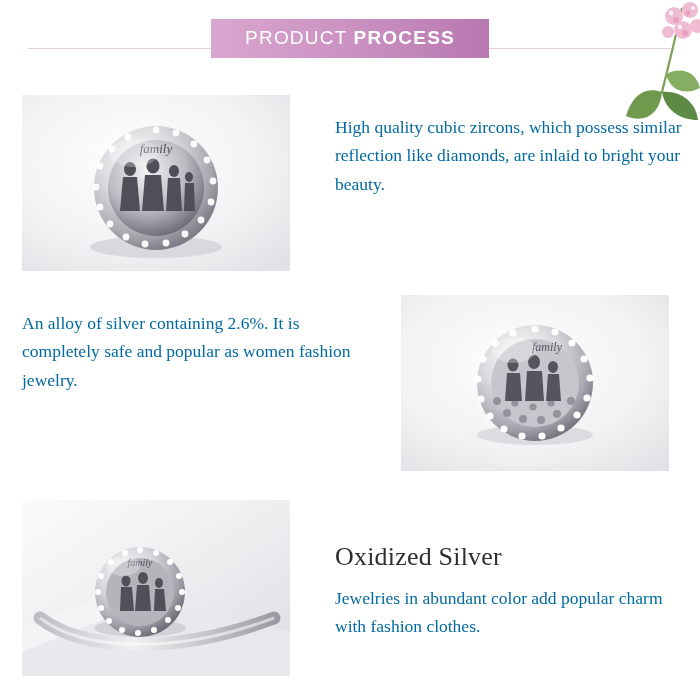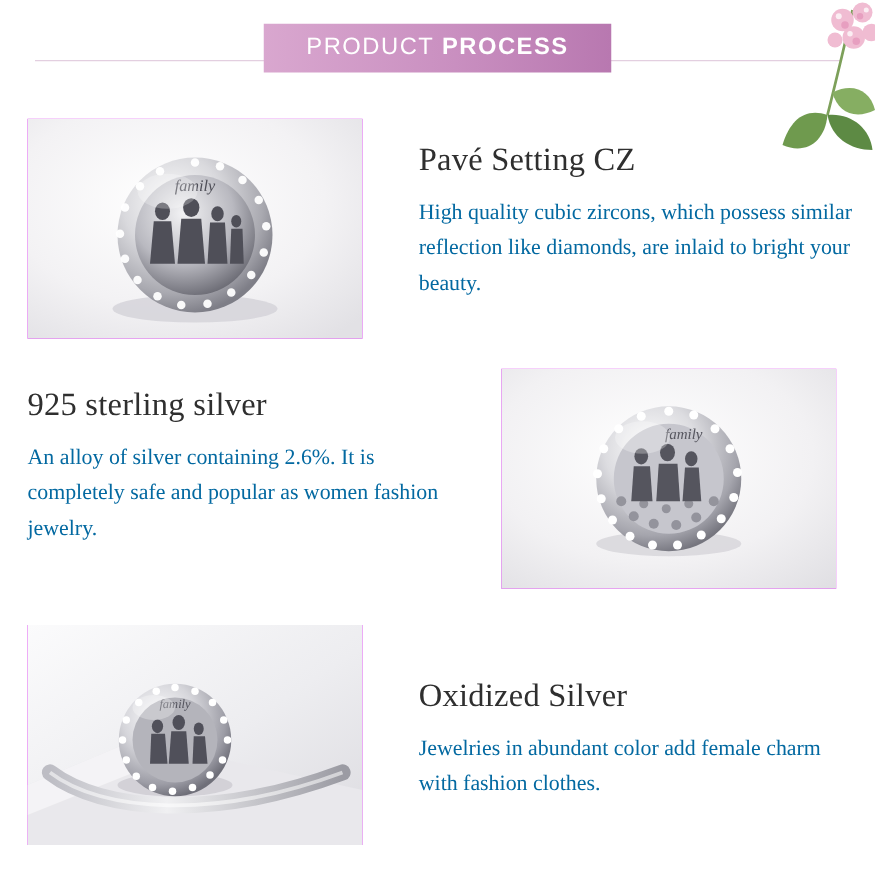--- a/index.html
+++ b/index.html
@@ -62,21 +62,21 @@
     position: absolute;
     display: flex;
   }
   .row-1 { top: 95px;  left: 22px;  }
   .row-2 { top: 295px; left: 22px;  }
   .row-3 { top: 500px; left: 22px;  }
 
   .photo {
     width: 268px;
     height: 176px;
-    background: #d946ef;
+    background: #737373;
     position: relative;
     overflow: hidden;
     flex: 0 0 auto;
     text-align: center;
   }
 
   .text-block {
     flex: 1 1 auto;
   }
   .text-block h2 {
@@ -203,21 +203,20 @@
           <path d="M146 83 h12 l2 33 h-16 z"></path>
           <ellipse cx="167" cy="82" rx="4" ry="5"></ellipse>
           <path d="M163 88 h9 l1 28 h-11 z"></path>
         </g>
         <text x="134" y="58" font-family="Liberation Serif, serif" font-size="13" fill="#4f4f58" text-anchor="middle" font-style="italic">family</text>
         <ellipse cx="112" cy="58" rx="24" ry="14" fill="#ffffff" opacity="0.25"></ellipse>
       </svg>
     </div>
   </div>
   <div class="text-block">
-    <h2>Pavé Setting CZ</h2>
     <p>High quality cubic zircons, which possess similar reflection like diamonds, are inlaid to bright your beauty.</p>
   </div>
 </div>
 
 <div class="row row-2">
   <div class="photo">
     <div class="bead-wrap">
       <svg viewBox="0 0 268 176" width="268" height="176">
         <defs>
           <radialGradient id="bg2" cx="45%" cy="40%" r="80%">
@@ -275,21 +274,20 @@
           <path d="M126 76 h15 l2 30 h-19 z"></path>
           <ellipse cx="152" cy="72" rx="5" ry="6"></ellipse>
           <path d="M147 79 h11 l2 27 h-15 z"></path>
         </g>
         <text x="146" y="56" font-family="Liberation Serif, serif" font-size="12" fill="#55555e" text-anchor="middle" font-style="italic">family</text>
         <ellipse cx="113" cy="55" rx="22" ry="13" fill="#ffffff" opacity="0.28"></ellipse>
       </svg>
     </div>
   </div>
   <div class="text-block">
-    <h2>925 sterling silver</h2>
     <p>An alloy of silver containing 2.6%. It is completely safe and popular as women fashion jewelry.</p>
   </div>
 </div>
 
 <div class="row row-3">
   <div class="photo">
     <div class="bead-wrap">
       <svg viewBox="0 0 268 176" width="268" height="176">
         <defs>
           <linearGradient id="bg3" x1="0" y1="0" x2="1" y2="1">
@@ -346,15 +344,15 @@
           <ellipse cx="137" cy="83" rx="4" ry="5"></ellipse>
           <path d="M133 89 h9 l2 22 h-12 z"></path>
         </g>
         <text x="118" y="66" font-family="Liberation Serif, serif" font-size="10" fill="#50505a" text-anchor="middle" font-style="italic">family</text>
         <ellipse cx="101" cy="66" rx="17" ry="10" fill="#ffffff" opacity="0.28"></ellipse>
       </svg>
     </div>
   </div>
   <div class="text-block">
     <h2>Oxidized Silver</h2>
-    <p>Jewelries in abundant color add female charm with fashion clothes.</p>
+    <p>Jewelries in abundant color add popular charm with fashion clothes.</p>
   </div>
 </div>
 
 </body></html>

